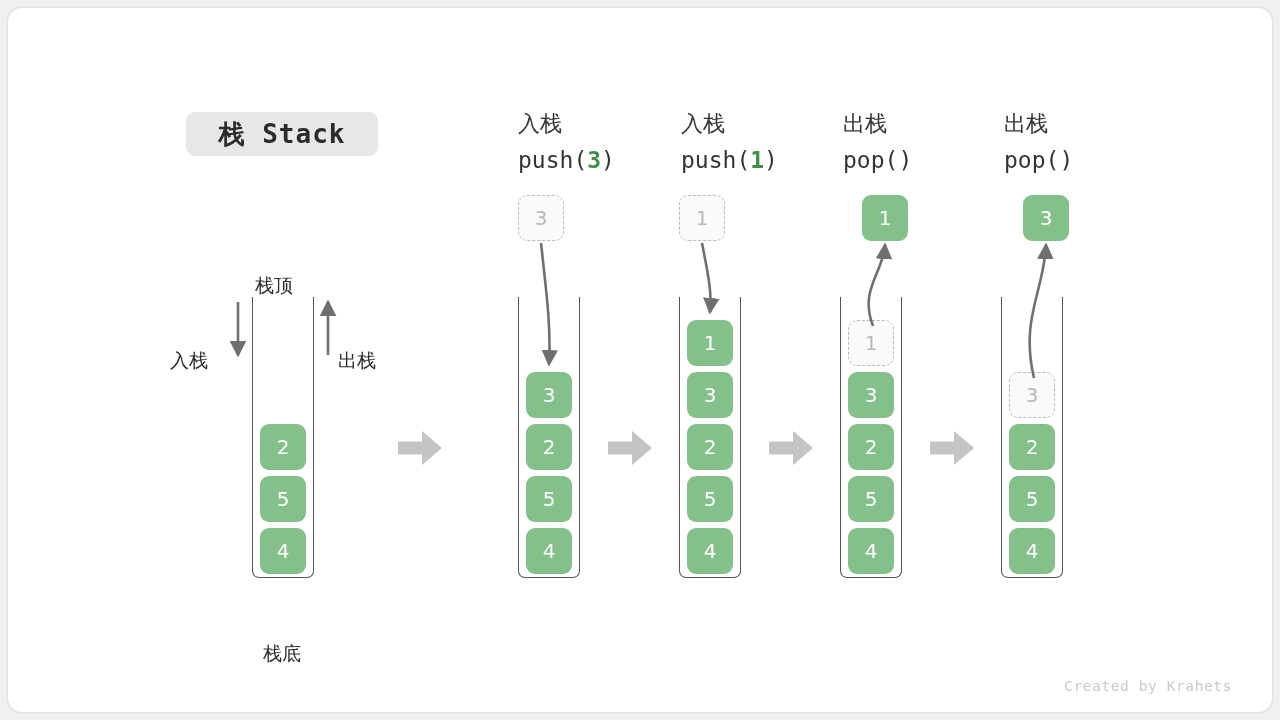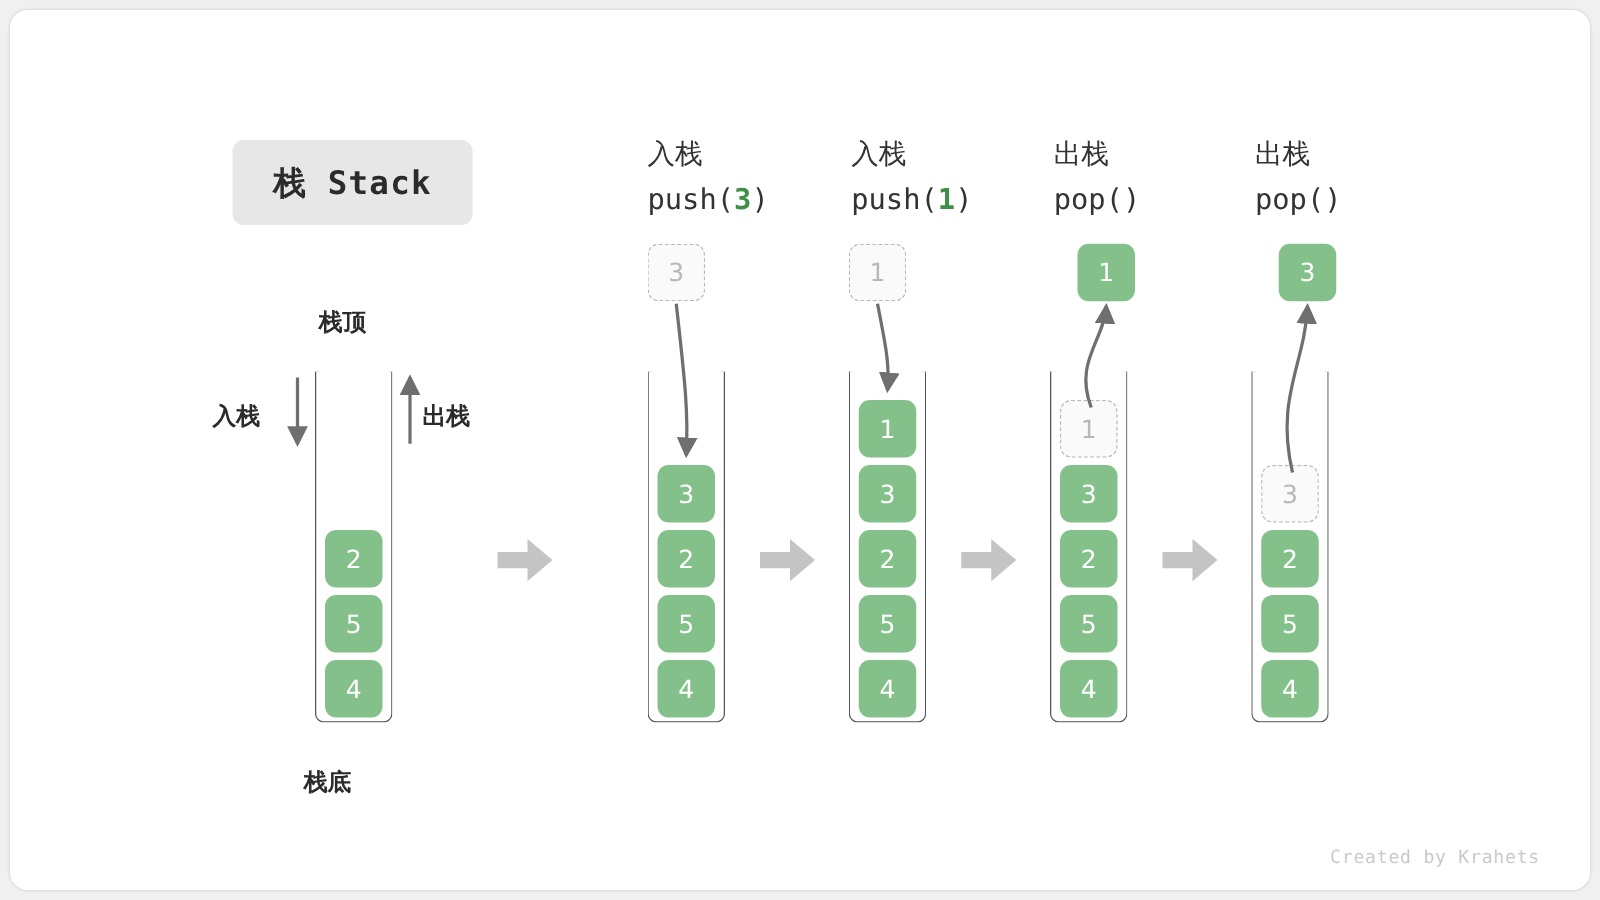--- a/index.html
+++ b/index.html
@@ -29,45 +29,46 @@
     border-radius: 14px;
     box-shadow: 0 0 3px rgba(0,0,0,0.16);
   }
 
   
   .title-chip {
     position: absolute;
     left: 186px;
     top: 112px;
     width: 192px;
-    height: 68px;
+    height: 44px;
     background: #e7e7e7;
     border-radius: 9px;
     display: flex;
     align-items: center;
     justify-content: center;
     color: #2b2b2b;
     font-size: 26px;
     letter-spacing: 1px;
     font-family: "DejaVu Sans Mono", monospace;
     font-weight: bold;
     white-space: pre;
   }
 
   
   .lbl {
     position: absolute;
     color: #2b2b2b;
-    font-weight: bold;
+    font-weight: normal;
     font-size: 19px;
     white-space: nowrap;
     font-family: "DejaVu Sans", sans-serif;
+    margin-top: 28px;
   }
   .lbl-top   { left: 255px; top: 245px; }
-  .lbl-bot   { left: 243px; top: 613px; }
+  .lbl-bot   { left: 263px; top: 613px; }
   .lbl-push  { left: 170px; top: 320px; }
   .lbl-pop   { left: 338px; top: 320px; }
 
   
   .col-head {
     position: absolute;
     top: 106px;
     color: #333333;
     font-size: 22px;
     line-height: 36px;

